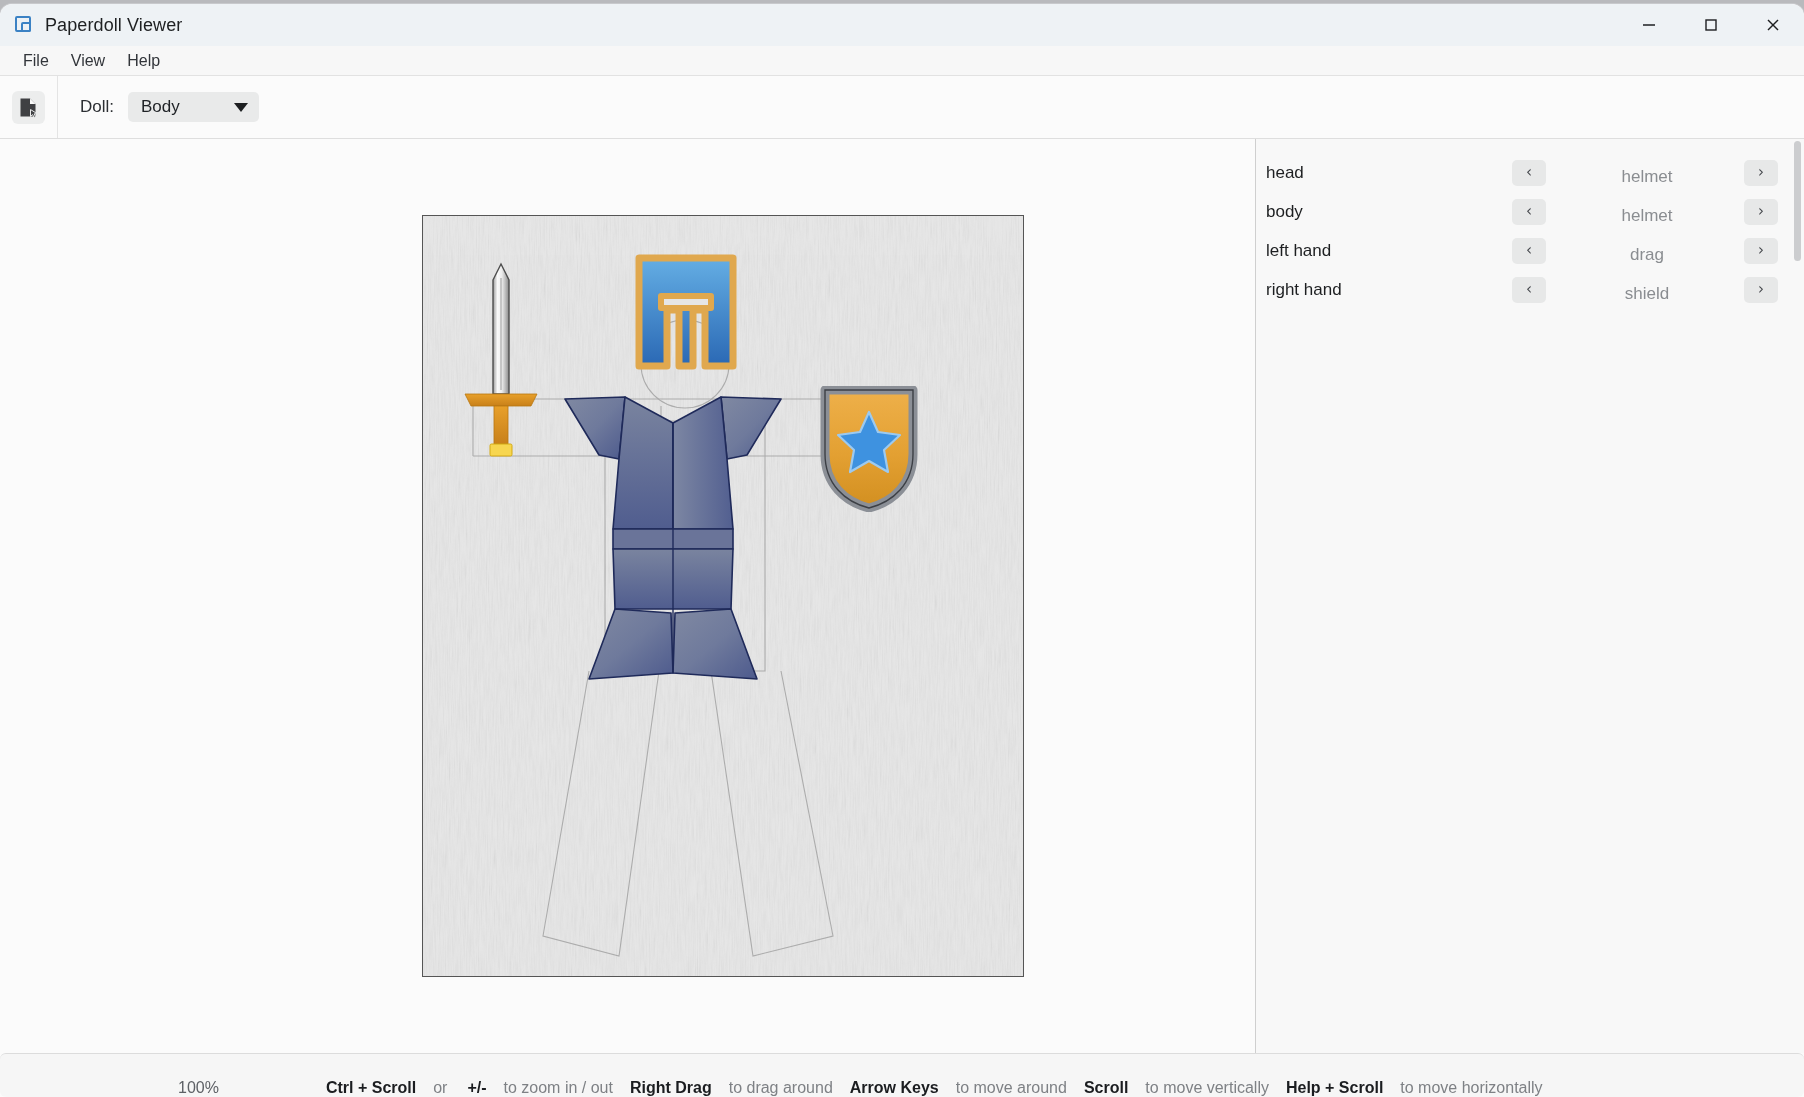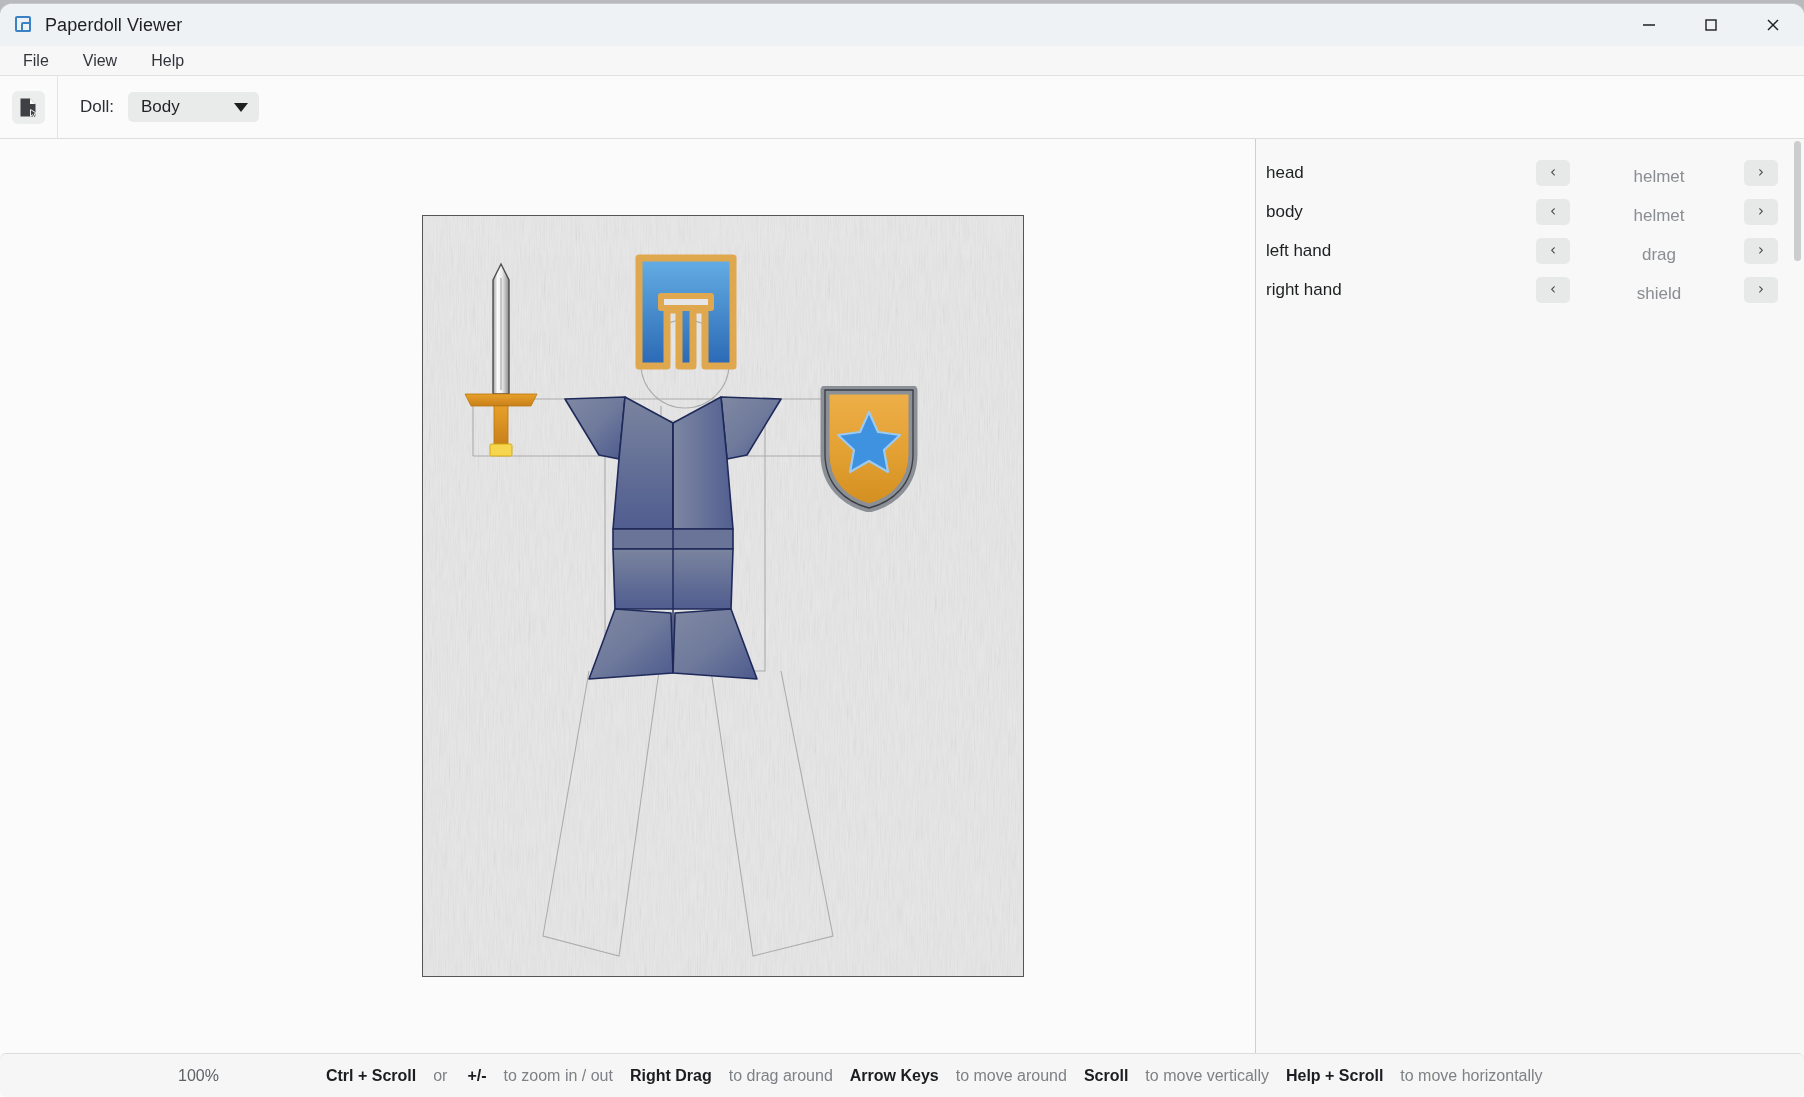--- a/index.html
+++ b/index.html
@@ -91,21 +91,21 @@
   .win-btn svg { display: block; }
 
   
   .menubar {
     height: 29px;
     min-height: 29px;
     background: #f7f7f7;
     display: flex;
     align-items: center;
     padding-left: 12px;
-    gap: 12px;
+    gap: 0px;
     border-bottom: 1px solid #e2e2e2;
   }
   .menu-item {
     font-size: 16px;
     color: #32353a;
     padding: 2px 11px;
     border-radius: 4px;
     cursor: default;
     white-space: nowrap;
   }
@@ -207,21 +207,21 @@
     flex-direction: column;
     position: relative;
   }
   .slots {
     padding: 14px 0 0 0;
   }
   .slot-row {
     display: grid;
     grid-template-columns: 1fr 38px 170px 38px;
     align-items: center;
-    column-gap: 0;
+    column-gap: 12px;
     height: 39px;
     padding: 0 22px 0 10px;
   }
   .slot-label {
     font-size: 17px;
     color: #1d1f21;
     white-space: nowrap;
     padding-left: 0px;
   }
   .arrow-btn {
@@ -257,21 +257,21 @@
     background: #cccdcf;
   }
 
   
   .statusbar {
     height: 43px;
     min-height: 43px;
     background: #f6f6f6;
     border-top: 1px solid #dcdcdc;
     display: flex;
-    align-items: center;
+    align-items: flex-end;
     font-size: 16px;
     white-space: nowrap;
     border-radius: 6px;
   }
   .zoom-level {
     color: #5e6166;
     padding-left: 178px;
     padding-right: 0px;
   }
   .hints {

